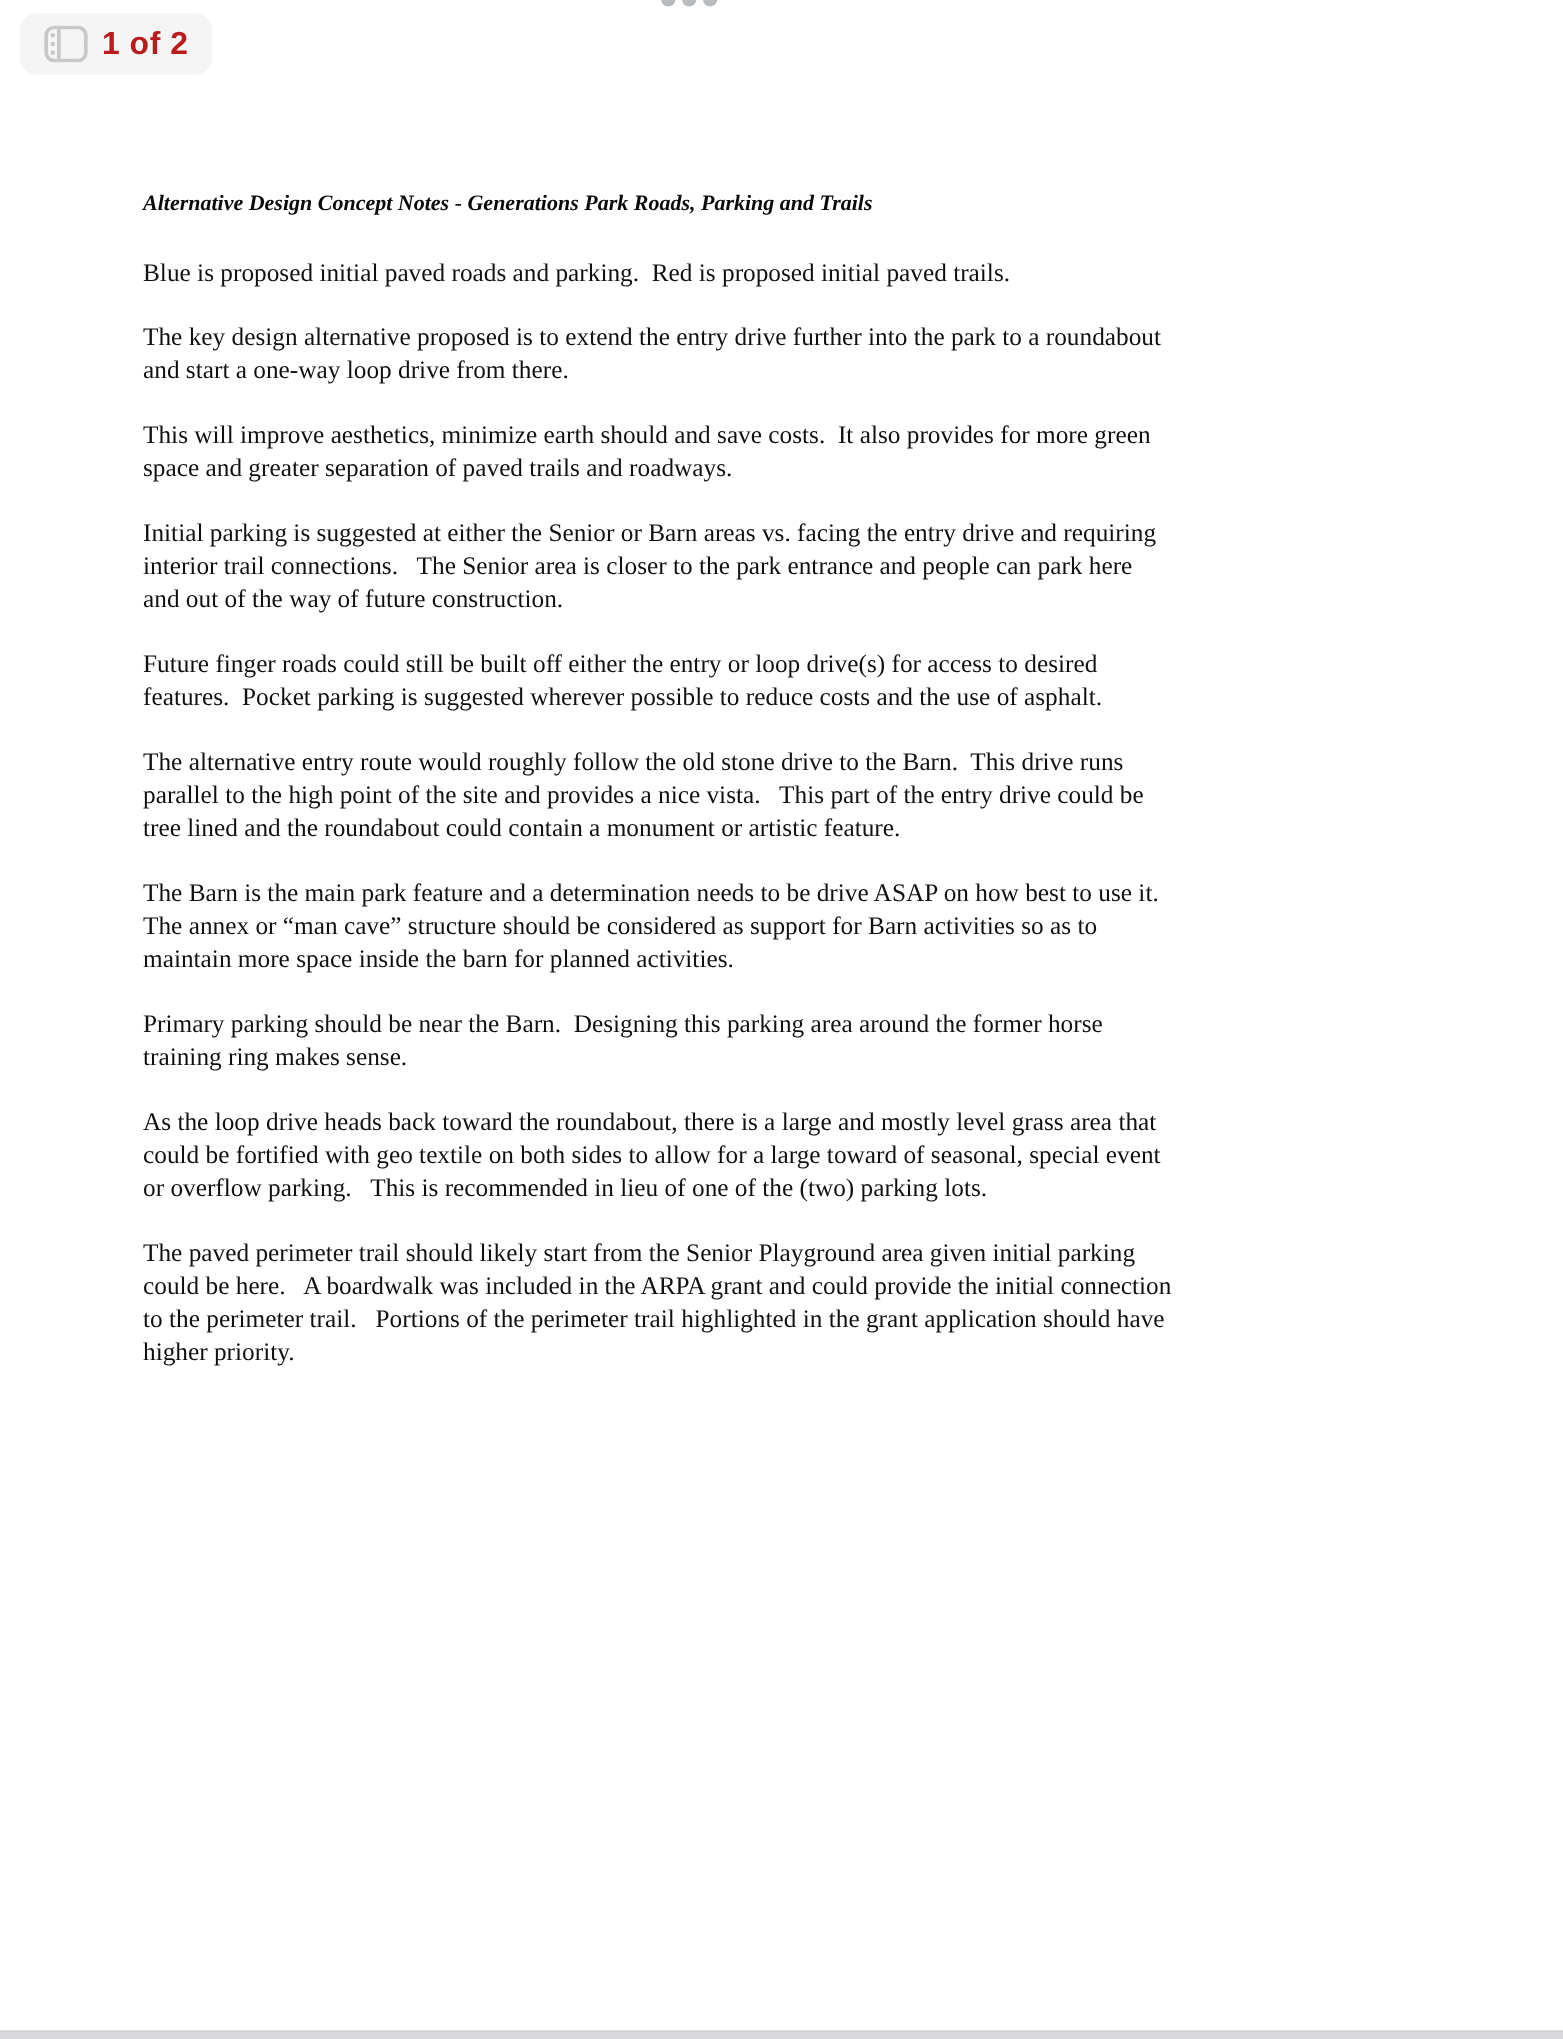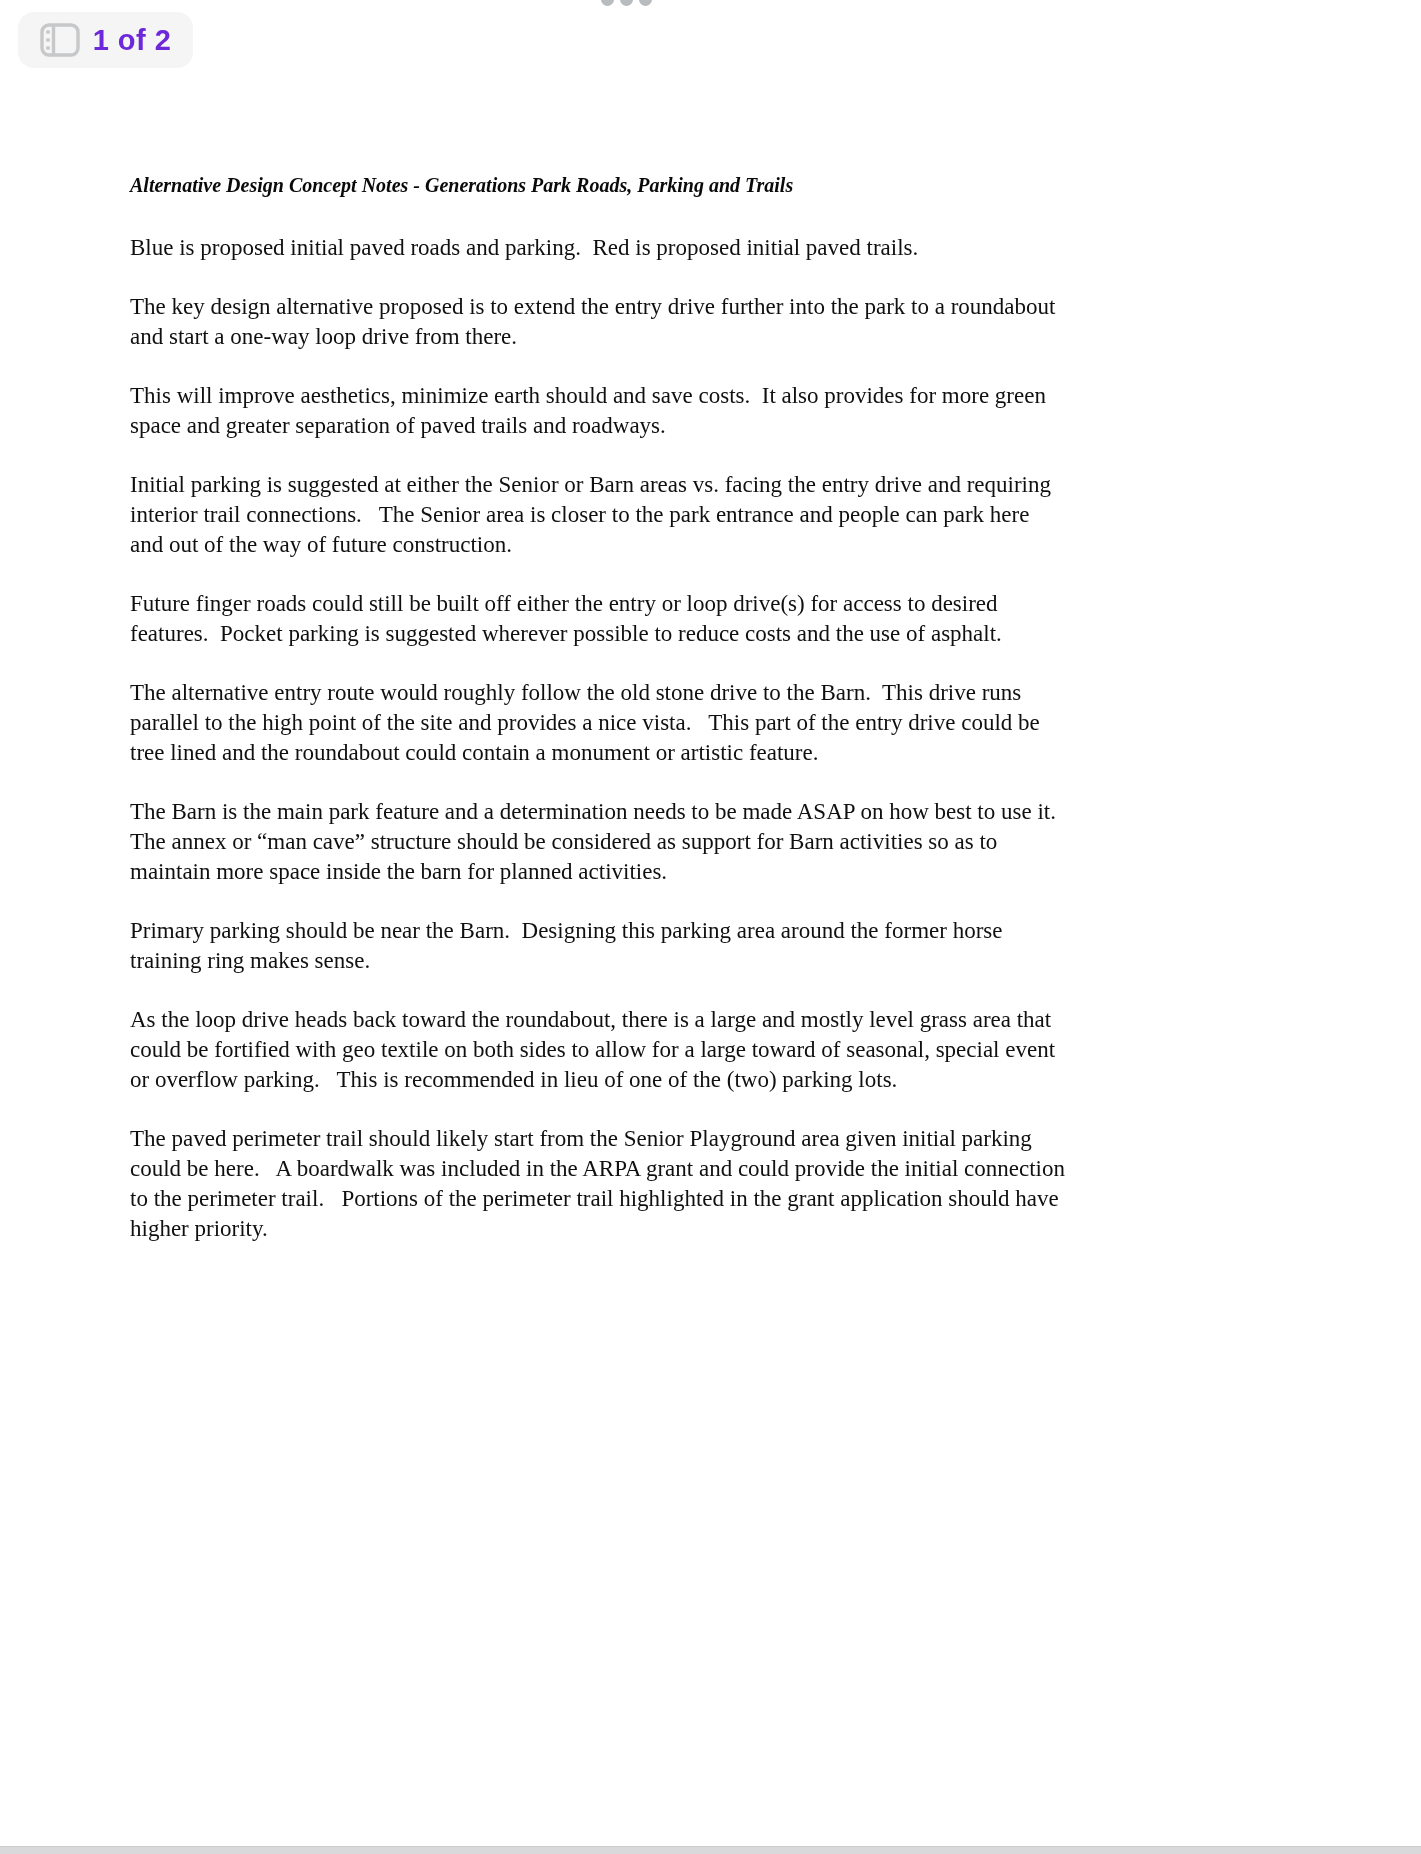--- a/index.html
+++ b/index.html
@@ -28,21 +28,21 @@
     align-items: center;
     justify-content: center;
     gap: 13px;
     cursor: pointer;
   }
   .page-pill svg { display: block; }
   .page-pill .pill-label {
     font-family: "Liberation Sans", sans-serif;
     font-weight: 600;
     font-size: 29px;
-    color: #6d28d9;
+    color: #b91c1c;
     letter-spacing: 0.5px;
     white-space: nowrap;
   }
 
   
   .top-dots {
     position: absolute;
     left: 601px;
     top: -7px;
     display: flex;
@@ -114,19 +114,19 @@
 </div>
 
 <div class="doc">
   <h1 class="doc-title">Alternative Design Concept Notes - Generations Park Roads, Parking and Trails</h1>
   <p>Blue is proposed initial paved roads and parking.  Red is proposed initial paved trails.</p>
   <p>The key design alternative proposed is to extend the entry drive further into the park to a roundabout and start a one-way loop drive from there.</p>
   <p>This will improve aesthetics, minimize earth should and save costs.  It also provides for more green space and greater separation of paved trails and roadways.</p>
   <p>Initial parking is suggested at either the Senior or Barn areas vs. facing the entry drive and requiring interior trail connections.   The Senior area is closer to the park entrance and people can park here and out of the way of future construction.</p>
   <p>Future finger roads could still be built off either the entry or loop drive(s) for access to desired features.  Pocket parking is suggested wherever possible to reduce costs and the use of asphalt.</p>
   <p>The alternative entry route would roughly follow the old stone drive to the Barn.  This drive runs parallel to the high point of the site and provides a nice vista.   This part of the entry drive could be tree lined and the roundabout could contain a monument or artistic feature.</p>
-  <p>The Barn is the main park feature and a determination needs to be made ASAP on how best to use it.  The annex or “man cave” structure should be considered as support for Barn activities so as to maintain more space inside the barn for planned activities.</p>
+  <p>The Barn is the main park feature and a determination needs to be drive ASAP on how best to use it.  The annex or “man cave” structure should be considered as support for Barn activities so as to maintain more space inside the barn for planned activities.</p>
   <p>Primary parking should be near the Barn.  Designing this parking area around the former horse training ring makes sense.</p>
   <p>As the loop drive heads back toward the roundabout, there is a large and mostly level grass area that could be fortified with geo textile on both sides to allow for a large toward of seasonal, special event or overflow parking.   This is recommended in lieu of one of the (two) parking lots.</p>
   <p>The paved perimeter trail should likely start from the Senior Playground area given initial parking could be here.   A boardwalk was included in the ARPA grant and could provide the initial connection to the perimeter trail.   Portions of the perimeter trail highlighted in the grant application should have higher priority.</p>
 </div>
 
 <div class="bottom-bar"></div>
 
 </body></html>

